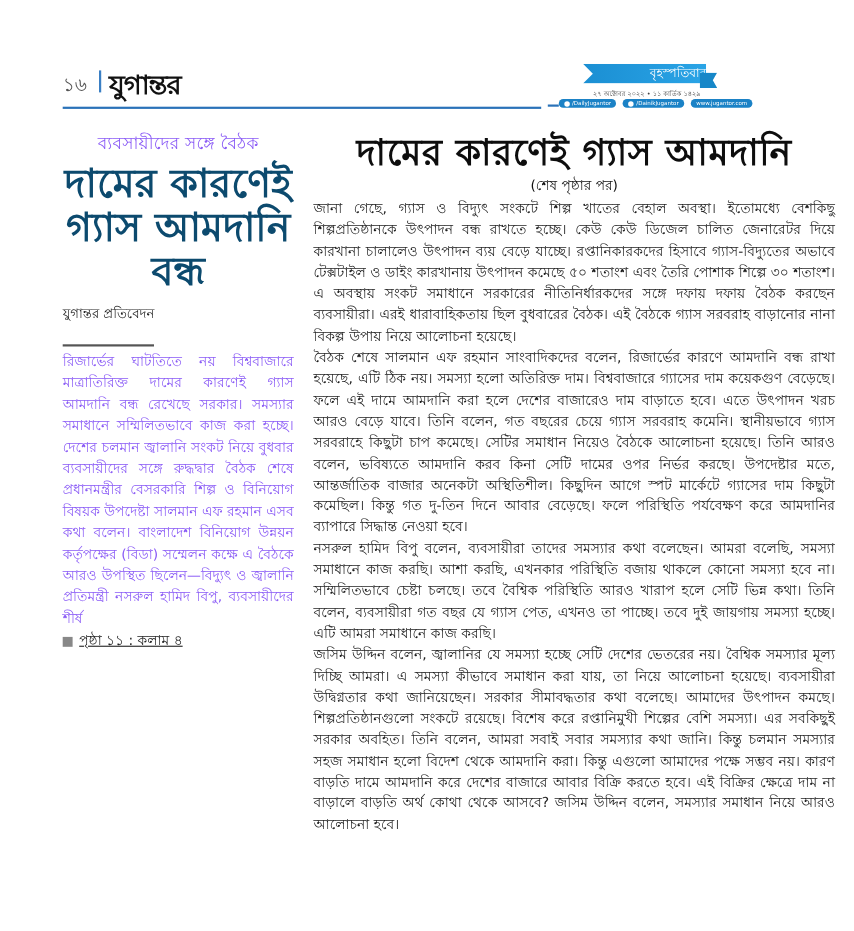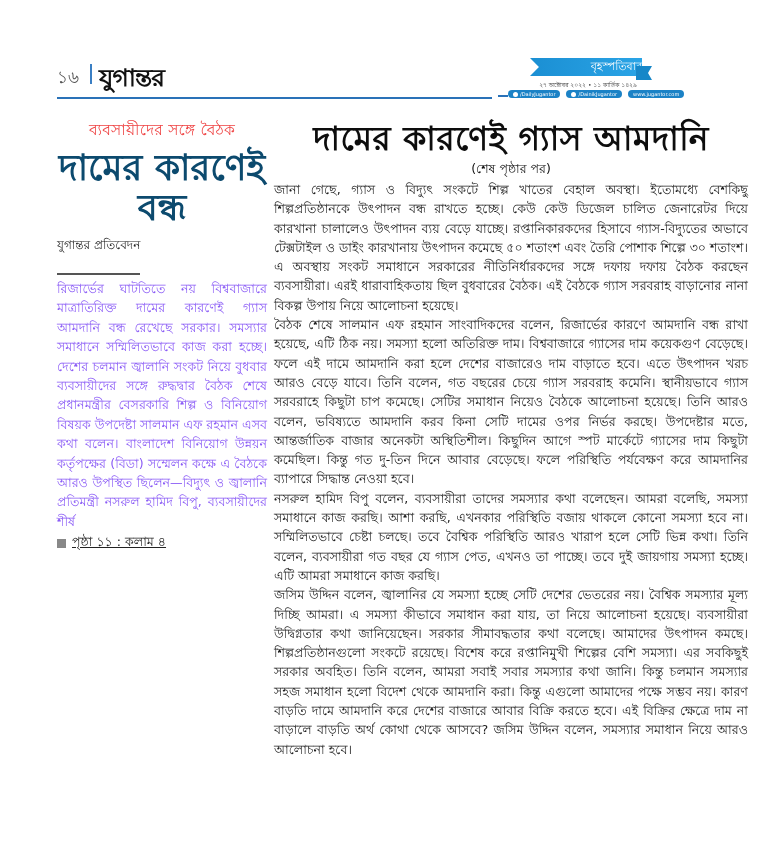--- a/index.html
+++ b/index.html
@@ -24,29 +24,29 @@
   .ribbon-tail { position: absolute; left: 128px; top: 8px; width: 16px; height: 14px; background: #1787c8;
     clip-path: polygon(0 0, 100% 0, 75% 50%, 100% 100%, 0 100%); }
   .dateline { position: absolute; left: 0; top: 22px; width: 160px; font-size: 6px; color: #444; text-align: center; }
   .socials { position: absolute; left: 0; top: 32px; display: flex; gap: 6px; }
   .social { background: #1b82c6; color: #fff; font-size: 5px; padding: 1px 5px; border-radius: 5px; white-space: nowrap; display: flex; align-items: center; gap: 2px; }
   .social .ico { display: inline-block; width: 5px; height: 5px; background: #fff; border-radius: 50%; }
   .social-line { position: absolute; left: -10px; top: 37px; width: 10px; height: 2px; background: #2a72b8; }
 
   
   .leftcol { position: absolute; left: 57px; top: 118px; width: 210px; }
-  .kicker { font-size: 15.5px; text-align: center; color: #ef4444; margin-bottom: 4px; letter-spacing: 0.2px; }
+  .kicker { font-size: 15.5px; text-align: center; color: #8b5cf6; margin-bottom: 4px; letter-spacing: 0.2px; }
   .side-headline { font-size: 36px; font-weight: bold; text-align: center; line-height: 40px; color: #0c4a6e; }
   .byline { margin-top: 8px; font-size: 12px; color: #222; display: inline-block; border-bottom: 2px solid #555; padding-bottom: 17px; }
   .side-body { font-size: 12.6px; line-height: 19.4px; text-align: justify; text-align-last: justify; color: #8b5cf6; margin-top: 4px; }
   .jump { font-size: 12.6px; margin-top: 2px; color: #222; display: flex; align-items: center; gap: 6px; text-decoration: underline; }
   .jump .sq { width: 9px; height: 9px; background: #888; display: inline-block; }
 
   
-  .maincol { position: absolute; left: 274px; top: 118px; width: 474px; }
+  .maincol { position: absolute; left: 285px; top: 118px; width: 474px; }
   .main-headline { font-size: 33px; font-weight: bold; text-align: center; color: #0d0d0d; line-height: 42px; letter-spacing: 0.5px; }
   .continued { font-size: 12.5px; text-align: center; margin-top: 0px; color: #111; font-weight: normal; }
   .main-body p { margin: 0; font-size: 12.6px; line-height: 19.3px; text-align: justify; color: #1d1d1d; }
 </style>
 </head>
 <body>
 
 <div class="masthead">
   <span class="page-num">১৬</span>
   <span class="vbar"></span>
@@ -71,20 +71,21 @@
     <span class="social">
         <span>www.jugantor.com</span>
       </span>
   </div>
 </div>
 
 <div class="leftcol">
   <div class="kicker">ব্যবসায়ীদের সঙ্গে বৈঠক</div>
   <div class="side-headline">
     <div>দামের কারণেই</div>
+    <div>গ্যাস আমদানি</div>
     <div>বন্ধ</div>
   </div>
   <div class="byline">যুগান্তর প্রতিবেদন</div>
   <div class="side-body">রিজার্ভের ঘাটতিতে নয় বিশ্ববাজারে মাত্রাতিরিক্ত দামের কারণেই গ্যাস আমদানি বন্ধ রেখেছে সরকার। সমস্যার সমাধানে সম্মিলিতভাবে কাজ করা হচ্ছে। দেশের চলমান জ্বালানি সংকট নিয়ে বুধবার ব্যবসায়ীদের সঙ্গে রুদ্ধদ্বার বৈঠক শেষে প্রধানমন্ত্রীর বেসরকারি শিল্প ও বিনিয়োগ বিষয়ক উপদেষ্টা সালমান এফ রহমান এসব কথা বলেন। বাংলাদেশ বিনিয়োগ উন্নয়ন কর্তৃপক্ষের (বিডা) সম্মেলন কক্ষে এ বৈঠকে আরও উপস্থিত ছিলেন—বিদ্যুৎ ও জ্বালানি প্রতিমন্ত্রী নসরুল হামিদ বিপু, ব্যবসায়ীদের শীর্ষ</div>
   <div class="jump">
     <span class="sq"></span>
     <span>পৃষ্ঠা ১১ : কলাম ৪</span>
   </div>
 </div>
 

